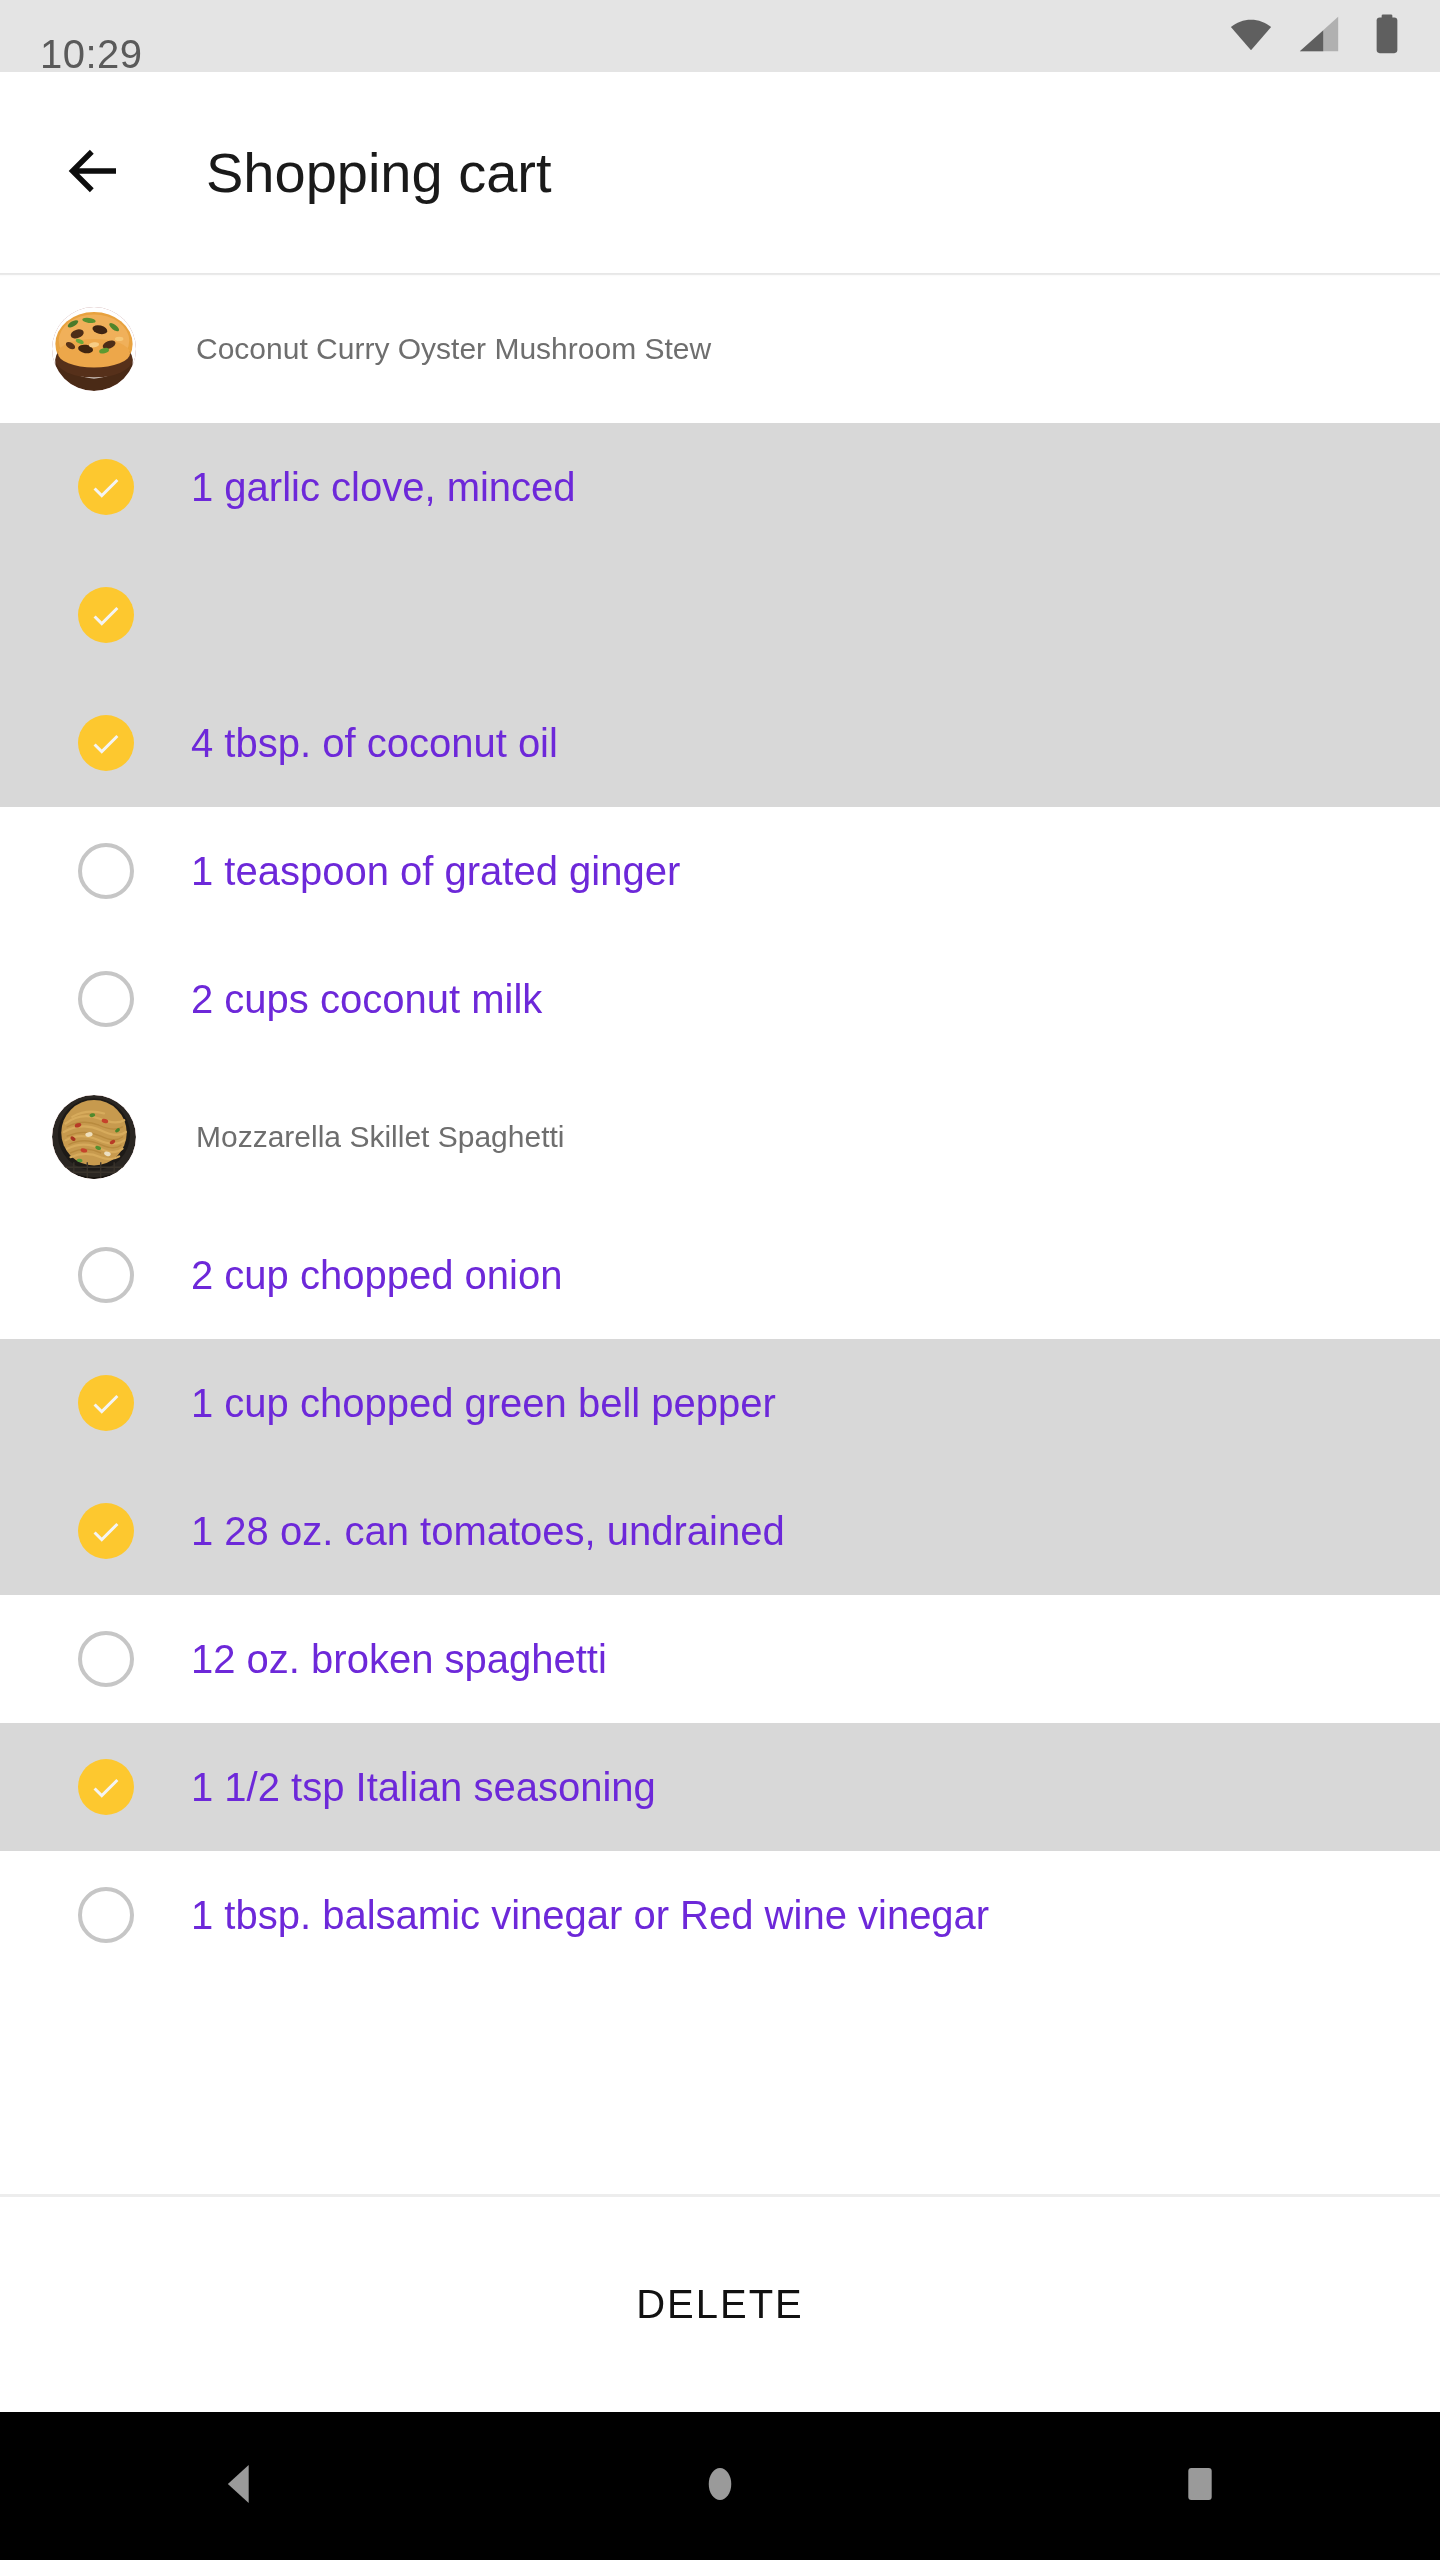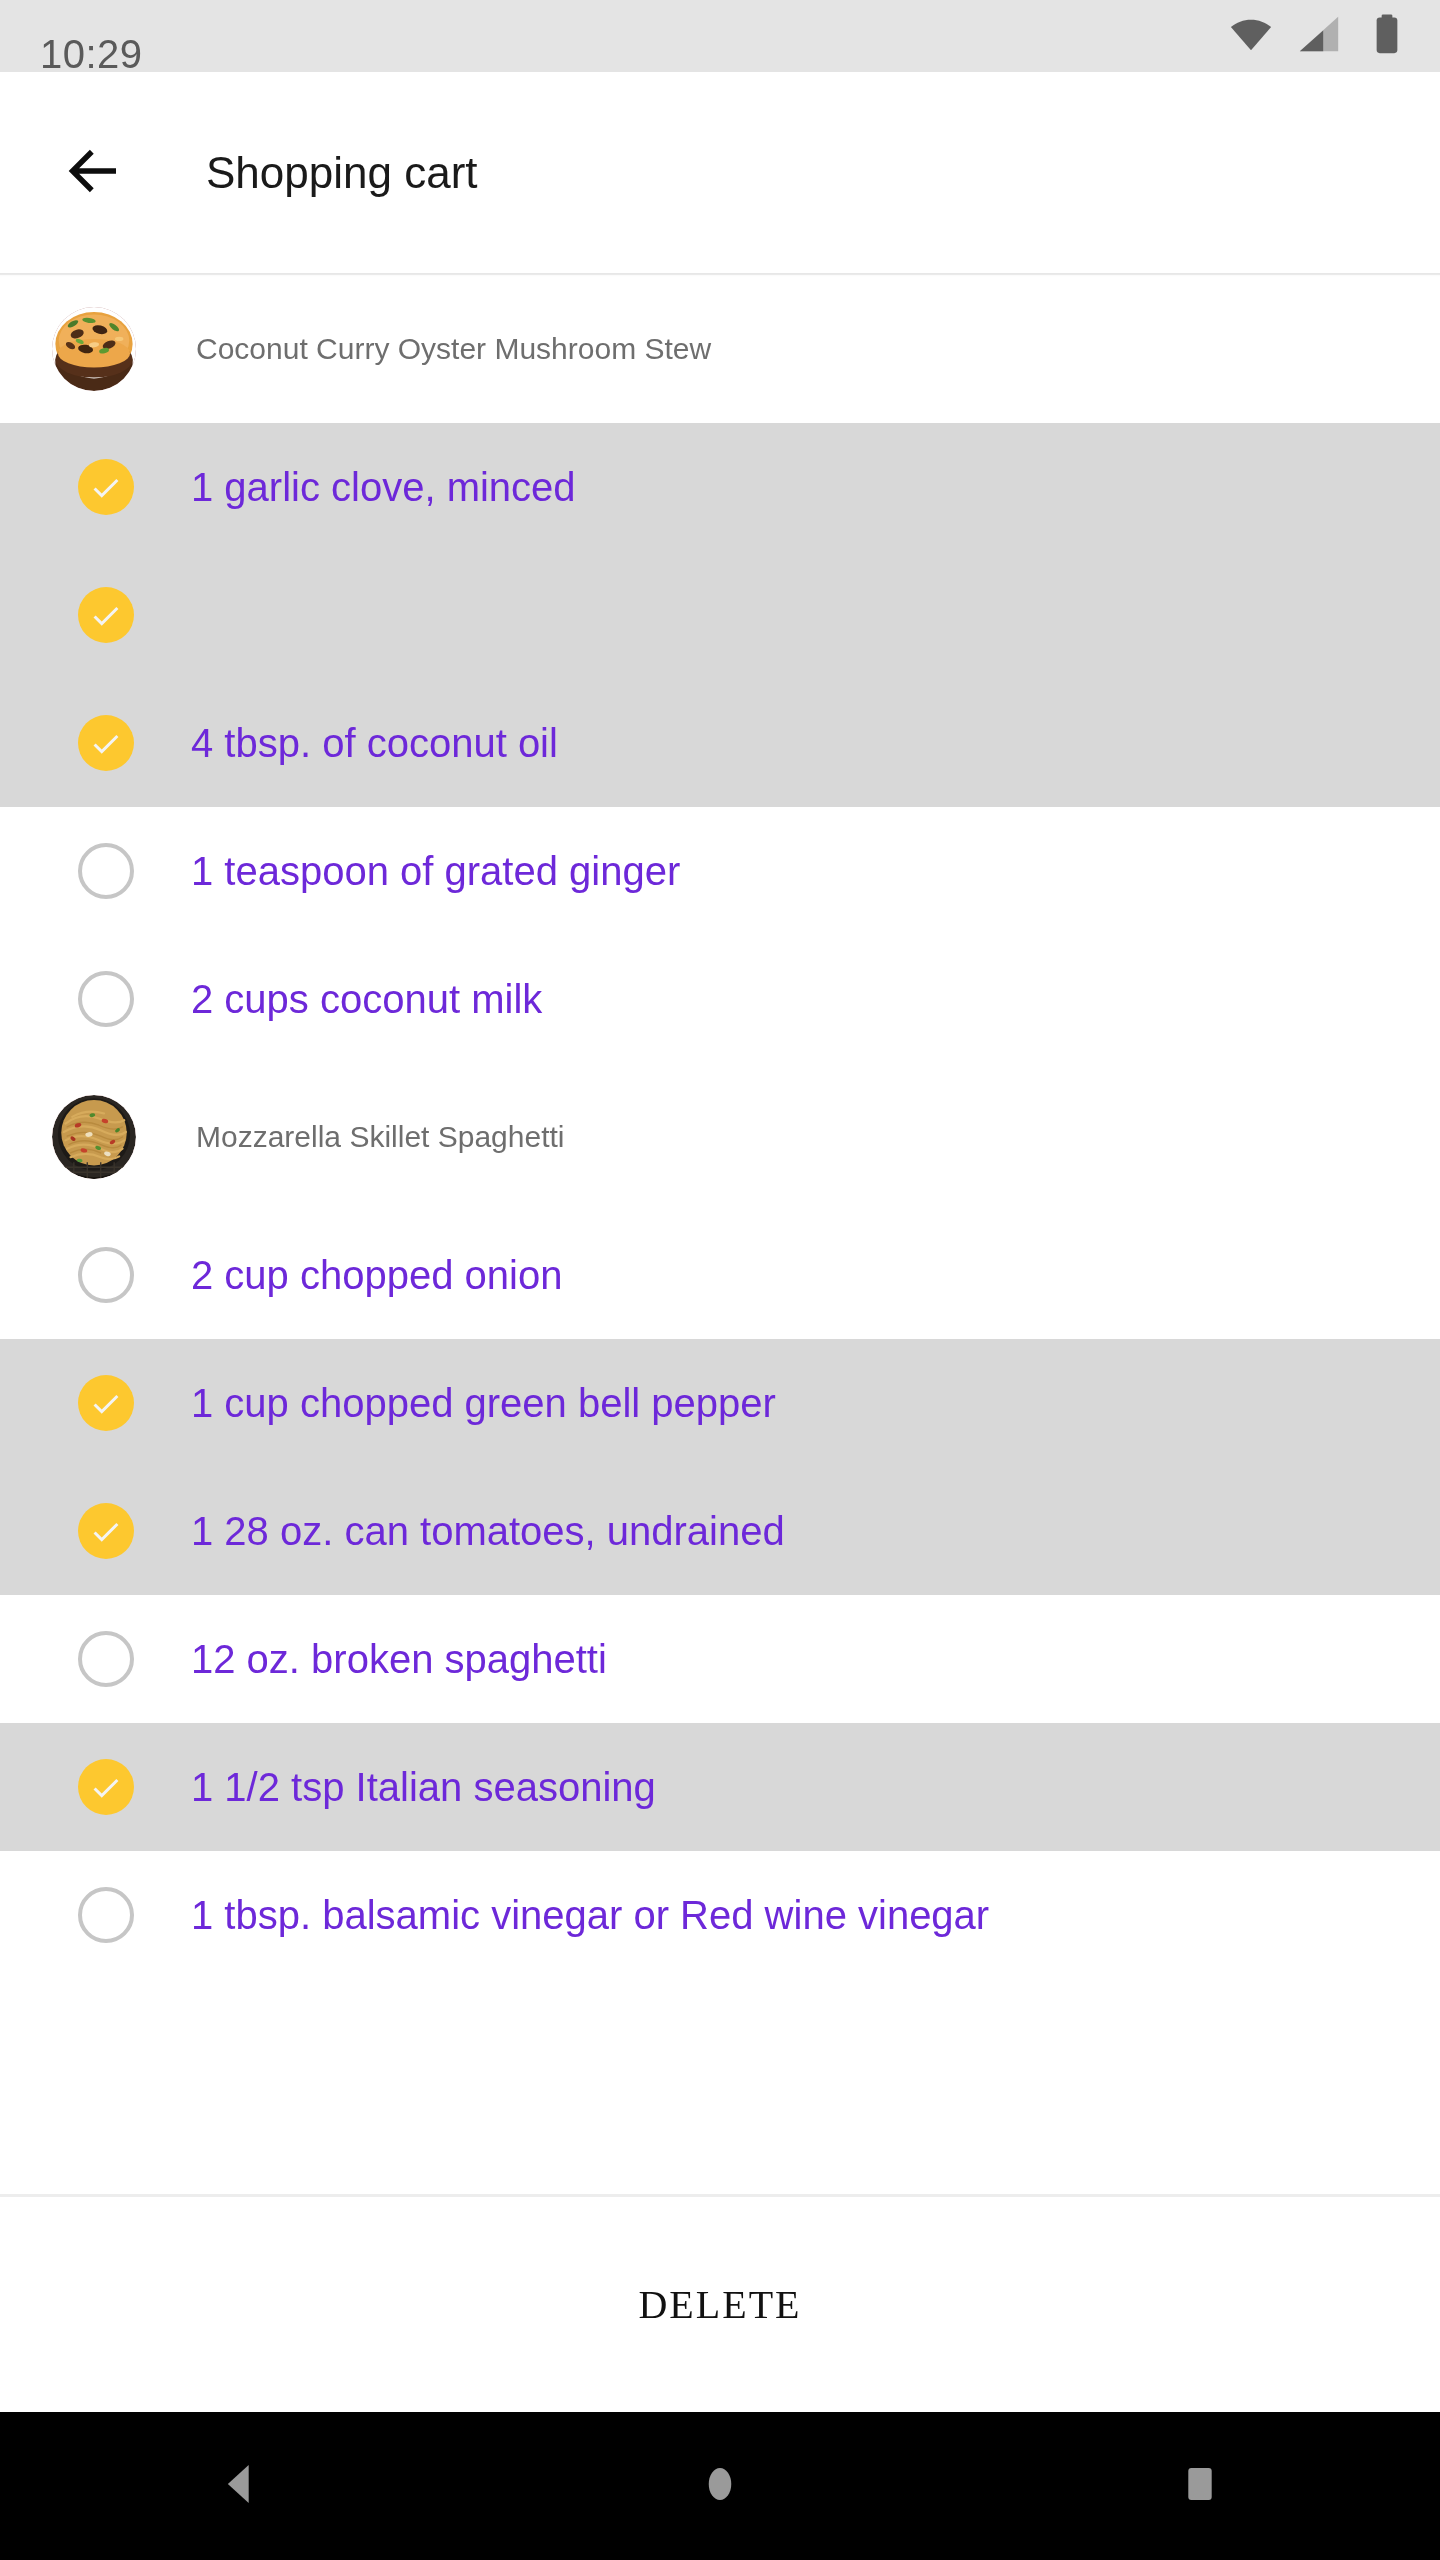--- a/index.html
+++ b/index.html
@@ -29,21 +29,21 @@
   }
   .app-bar::after {
     content:""; position:absolute; left:0; right:0; bottom:-4px; height:4px;
     background:linear-gradient(to bottom, rgba(0,0,0,0.045), rgba(0,0,0,0));
   }
   .back-btn {
     width:84px; height:84px; display:flex; align-items:center; justify-content:center;
     cursor:pointer; flex:0 0 84px;
   }
   .app-title {
-    font-size:44px; color:#1a1a1a; margin-left:70px; line-height:1; white-space:nowrap;
+    font-size:56px; color:#1a1a1a; margin-left:70px; line-height:1; white-space:nowrap;
   }
 
   
   .cart-list { flex:1 1 auto; overflow:hidden; background:#ffffff; }
 
   .recipe-header {
     height:148px; display:flex; align-items:center; padding-left:52px; background:#ffffff;
   }
   .recipe-thumb {
     width:84px; height:84px; border-radius:50%; flex:0 0 84px;
@@ -67,21 +67,21 @@
   .ing-label { font-size:40px; color:#6d28d9; margin-left:57px; line-height:1; white-space:nowrap; }
 
   
   .cart-footer {
     flex:0 0 218px; height:218px; background:#ffffff;
     border-top:3px solid #ededed;
     display:flex; align-items:center; justify-content:center;
   }
   .delete-btn {
     font-size:40px; color:#111111; letter-spacing:2px; background:none; border:none;
-    font-family:Liberation Serif, serif; cursor:pointer;
+    font-family:Liberation Sans, sans-serif; cursor:pointer;
   }
 
   
   .nav-bar {
     flex:0 0 148px; height:148px; background:#000000;
     display:flex; align-items:center; justify-content:space-around;
   }
   .nav-btn { width:150px; height:148px; display:flex; align-items:center; justify-content:center; cursor:pointer; }
 </style>
 </head>

